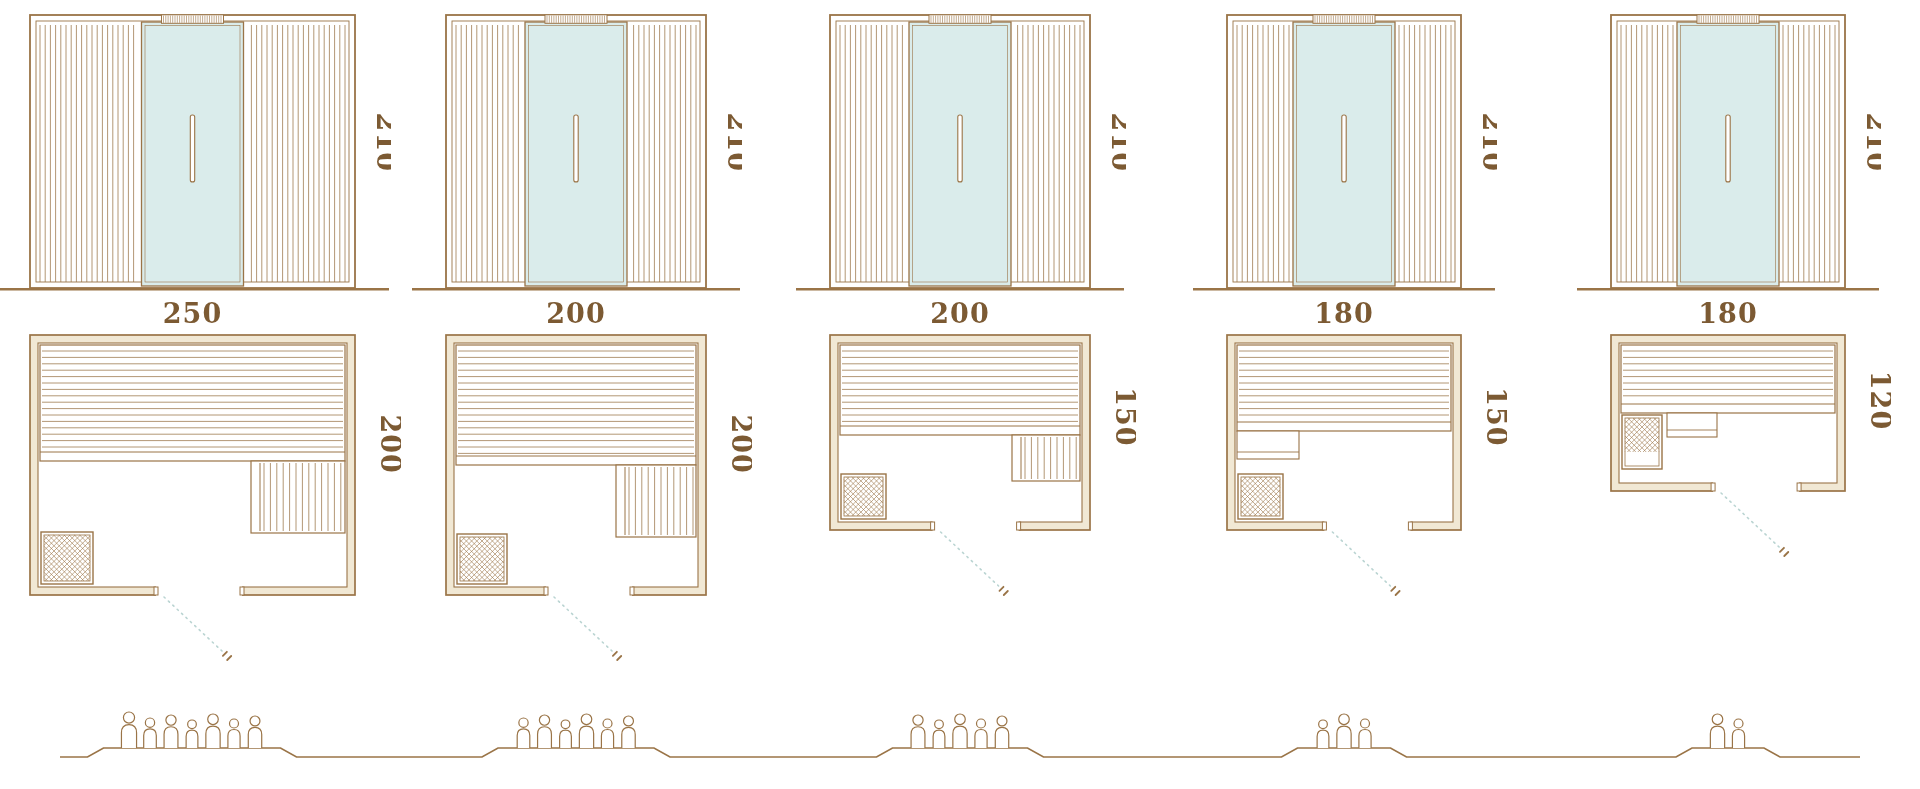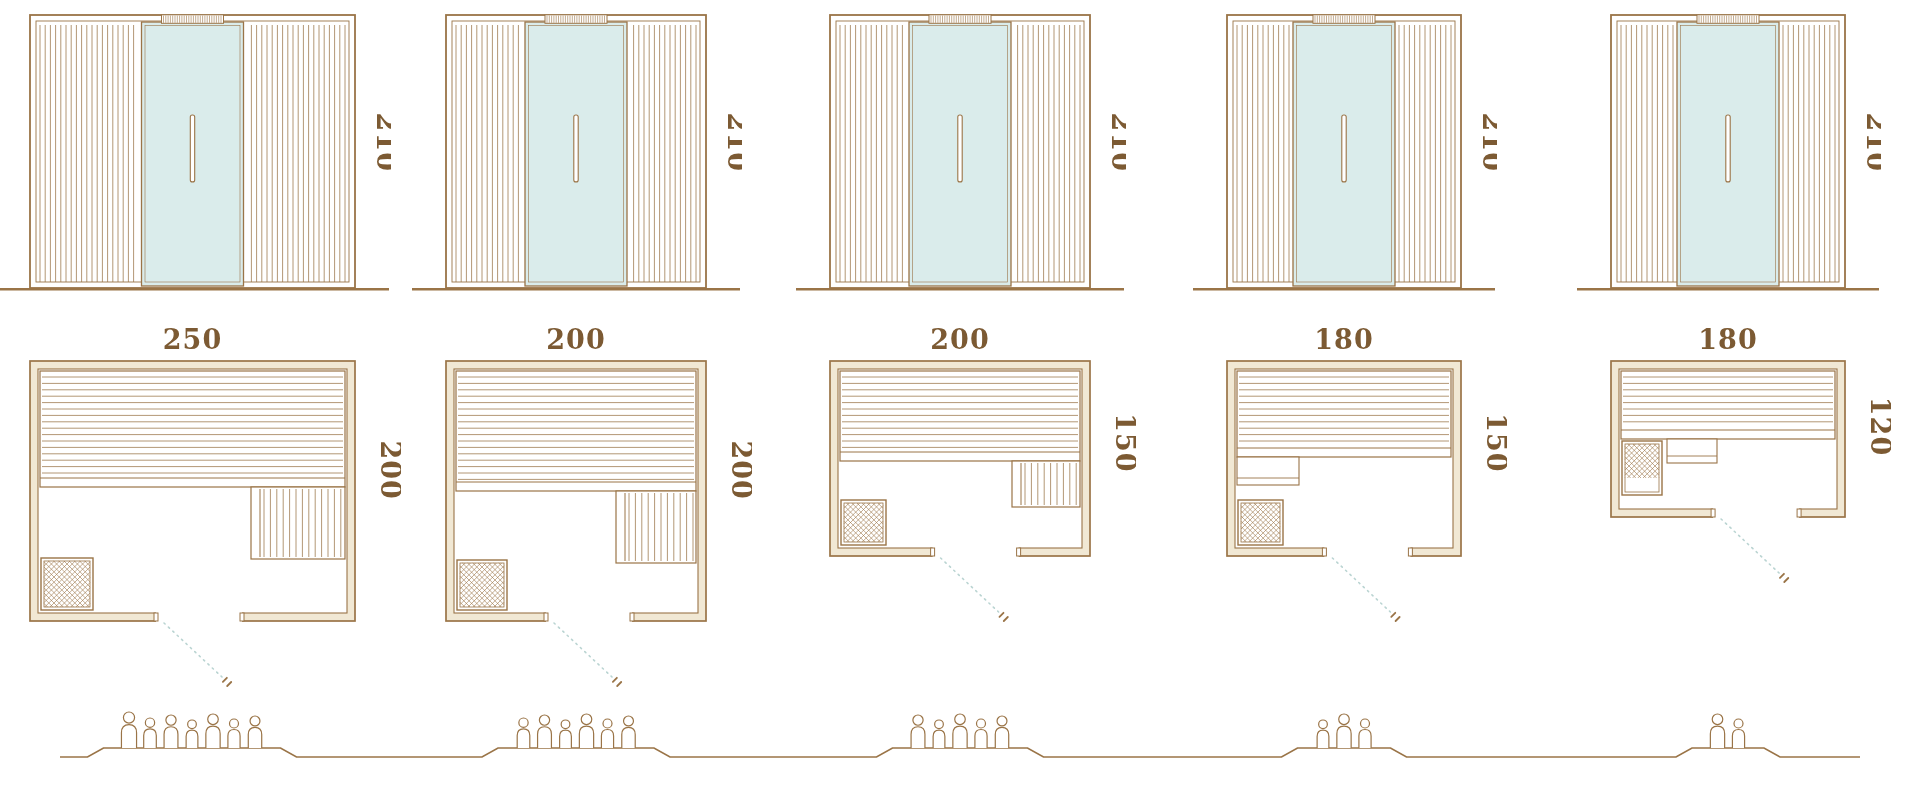--- a/index.html
+++ b/index.html
@@ -4,21 +4,21 @@
 <style>
   *{box-sizing:border-box}
   html,body{margin:0;padding:0}
   body{
     width:1920px;height:789px;overflow:hidden;background:#ffffff;
     font-family:"DejaVu Serif", serif;
   }
   .diagram{position:relative;width:1920px;height:789px;background:#fff}
   .row{display:grid;grid-template-columns:repeat(5,384px);justify-items:center;align-items:start}
   .elevations{margin-top:14px}
-  .plans{margin-top:26px}
+  .plans{}
   .capacity{position:absolute;left:0;bottom:0;width:1920px;height:130px}
   svg{display:block}
   text.dimt{
     font-family:"DejaVu Serif", serif;
     font-weight:700;font-size:27px;letter-spacing:1px;
   }
 </style>
 </head>
 <body>
 

